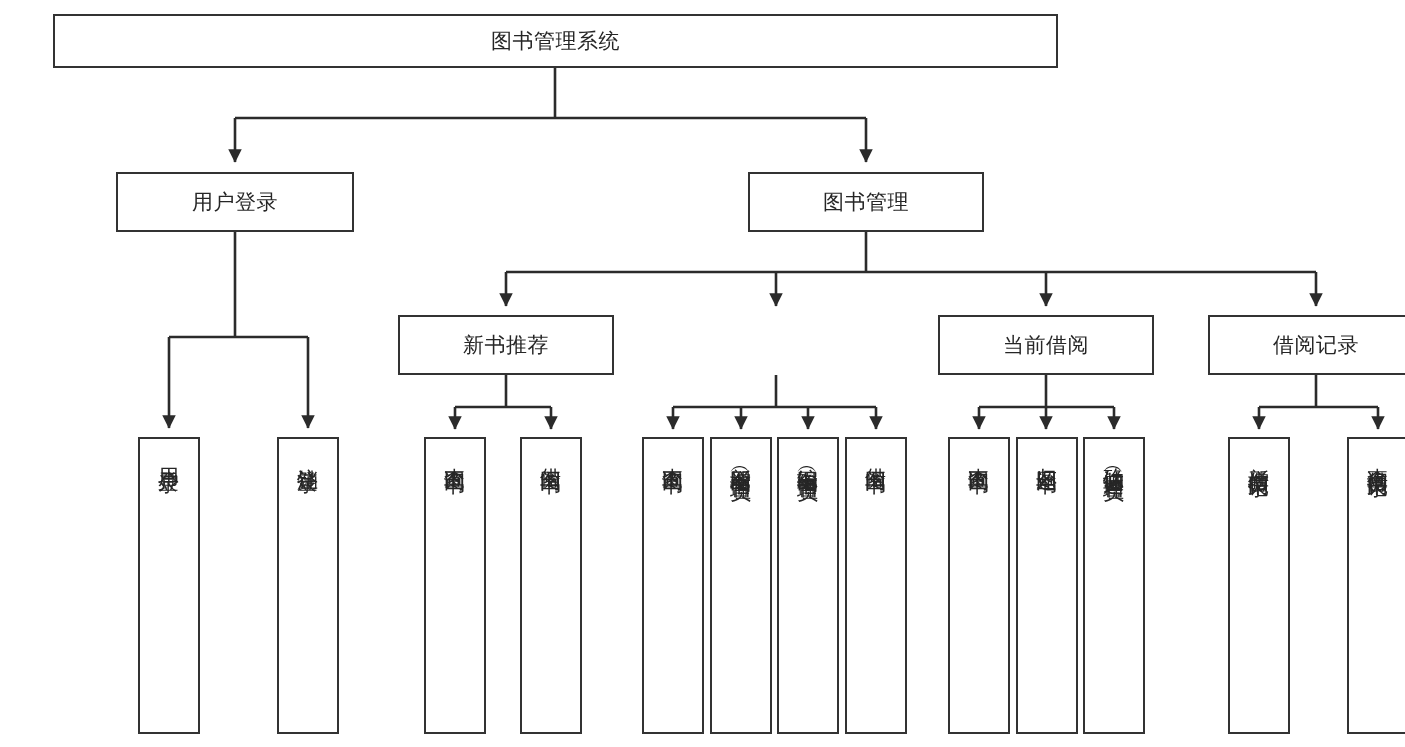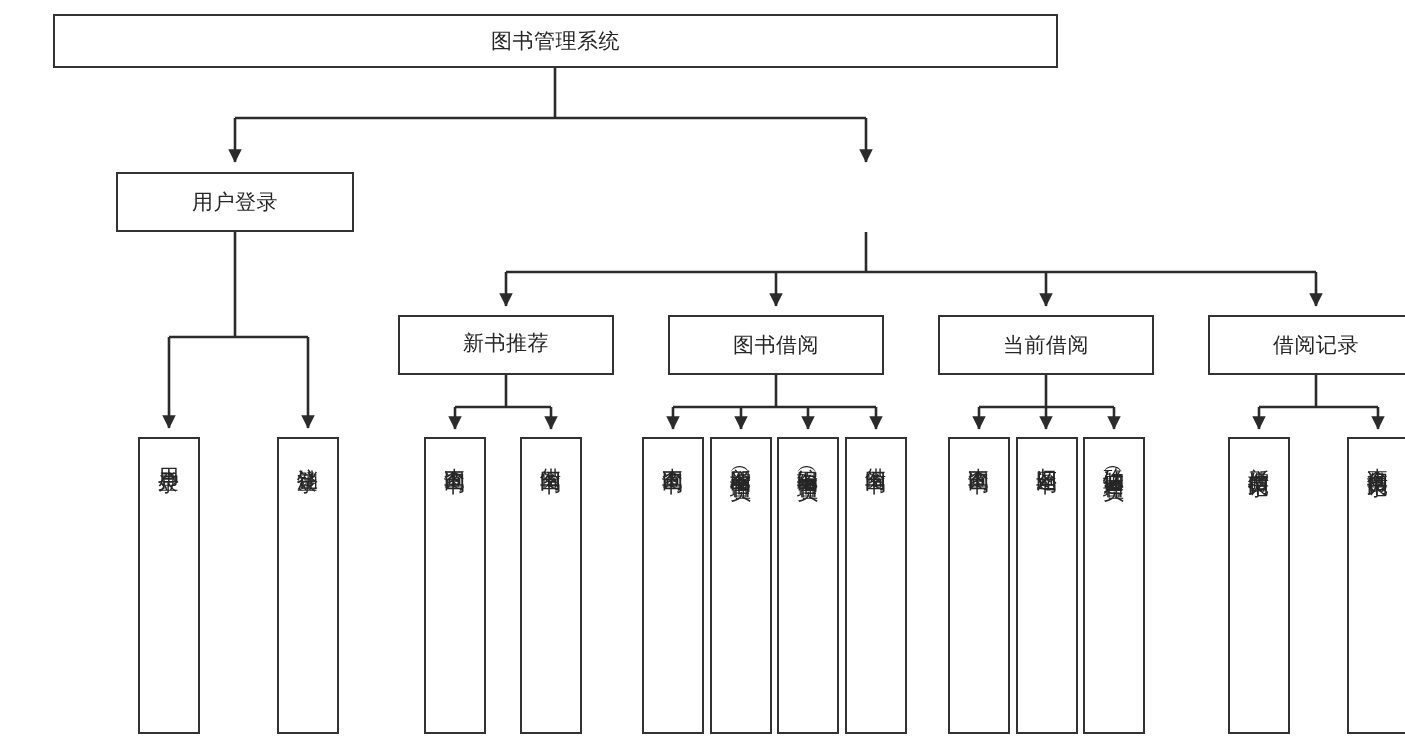--- a/index.html
+++ b/index.html
@@ -126,26 +126,26 @@
     </g>
   </svg>
 
   <div class="node horizontal" style="left:17px; top:14px; width:1005px; height:54px;">
     <span class="node-label">图书管理系统</span>
   </div>
 
   <div class="node horizontal" style="left:80px; top:172px; width:238px; height:60px;">
     <span class="node-label">用户登录</span>
   </div>
+  <div class="node horizontal" style="left:712px; top:172px; width:236px; height:60px;">
+    <span class="node-label">图书管理</span>
+  </div>
 
-  <div class="node horizontal" style="left:362px; top:315px; width:216px; height:60px;font-family:Liberation Mono, monospace;">
+  <div class="node horizontal" style="left:362px; top:315px; width:216px; height:60px;">
     <span class="node-label">新书推荐</span>
-  </div>
-  <div class="node horizontal" style="left:632px; top:315px; width:216px; height:60px;">
-    <span class="node-label">图书借阅</span>
   </div>
   <div class="node horizontal" style="left:902px; top:315px; width:216px; height:60px;">
     <span class="node-label">当前借阅</span>
   </div>
   <div class="node horizontal" style="left:1172px; top:315px; width:216px; height:60px;">
     <span class="node-label">借阅记录</span>
   </div>
 
   <div class="node vertical" style="left:102px; top:437px; width:62px; height:297px;">
     <span class="node-label">用户登录</span>

